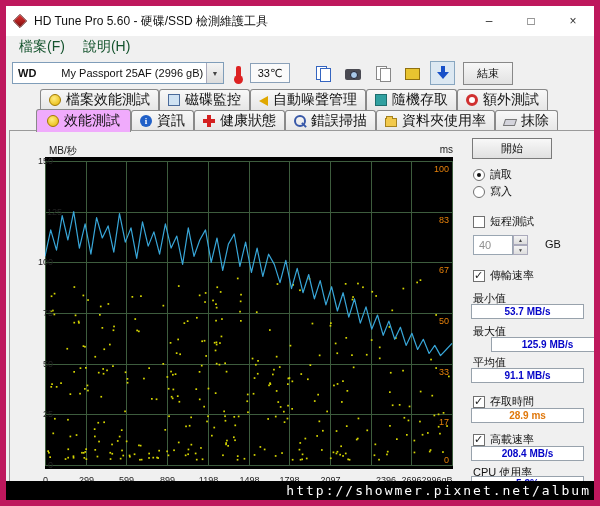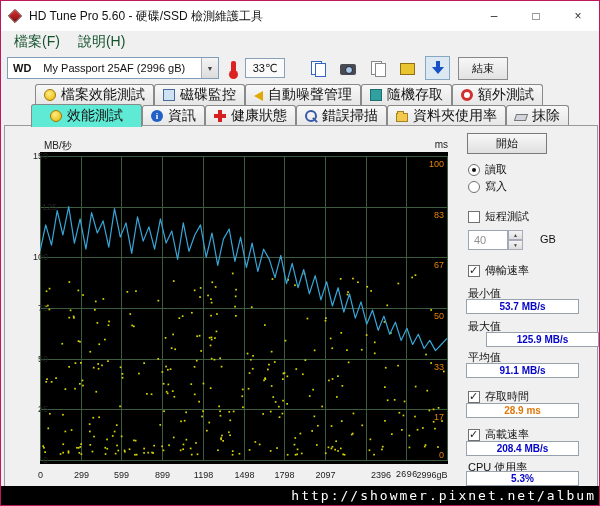--- a/index.html
+++ b/index.html
@@ -1,34 +1,34 @@
 <!DOCTYPE html>
 <html><head>
 <meta charset="utf-8">
 <style>
   *{margin:0;padding:0;box-sizing:border-box}
   body{background:#b8c4d0;font-family:"Liberation Sans","DejaVu Sans",sans-serif}
-  .window{position:relative;width:600px;height:506px;background:#f0f0f0;border:1px solid #be185d;overflow:hidden}
+  .window{position:relative;width:600px;height:506px;background:#f0f0f0;border:6px solid #be185d;overflow:hidden}
 
   
   .titlebar{position:absolute;left:0;top:0;right:0;height:30px;background:#ffffff;display:flex;align-items:center}
   .app-icon{width:12px;height:12px;margin:0 8px 0 8px;background:linear-gradient(135deg,#e03030,#7a0e0e);border:1px solid #500000;transform:rotate(45deg) scale(.85);flex:0 0 auto}
   .title{font-size:12px;color:#111;white-space:nowrap}
   .win-controls{margin-left:auto;display:flex;height:100%}
   .wc{width:42px;display:flex;align-items:center;justify-content:center;font-size:12px;color:#333;cursor:default}
 
   
   .menubar{position:absolute;top:30px;left:0;right:0;height:21px;background:#f0f0f0;display:flex;align-items:center;padding-left:4px}
   .menu-item{font-size:14px;padding:2px 9px;color:#14532d}
 
   
   .toolbar{position:absolute;top:52px;left:0;right:0;height:30px;display:flex;align-items:center;padding:0 6px}
   .combo{width:212px;height:22px;background:#fff;border:1px solid #7f9db9;display:flex;align-items:center;font-size:11px;color:#111}
   .combo .vendor{margin-left:5px;font-weight:bold}
-  .combo .model{margin-left:12px;white-space:nowrap}
+  .combo .model{margin-left:25px;white-space:nowrap}
   .combo-btn{margin-left:auto;width:17px;height:20px;background:linear-gradient(#f4f4f4,#dcdcdc);border-left:1px solid #aab;display:flex;align-items:center;justify-content:center;font-size:7px;color:#444}
   .thermo{width:5px;height:15px;background:#d22;border-radius:2px;margin-left:12px;position:relative;flex:0 0 auto}
   .thermo::after{content:"";position:absolute;left:-2px;bottom:-3px;width:9px;height:9px;background:#d22;border-radius:50%}
   .temp-box{width:40px;height:20px;border:1px solid #8aa0b8;background:#fafafa;font-size:11px;display:flex;align-items:center;justify-content:center;margin-left:9px;color:#111}
   .tbtn{width:25px;height:24px;margin-left:5px;display:flex;align-items:center;justify-content:center;position:relative;background:transparent}
   .tbtn.first{margin-left:20px}
   .tbtn.pressed{border:1px solid #88a6c0;background:#dce8f2}
   .t-ic{width:16px;height:16px;position:relative;display:inline-block}
   .t-copy::before{content:"";position:absolute;left:1px;top:1px;width:9px;height:12px;background:#fff;border:1px solid #3565c0}
   .t-copy::after{content:"";position:absolute;left:5px;top:3px;width:9px;height:12px;background:#fff;border:1px solid #3565c0}
@@ -38,21 +38,21 @@
   .t-pages::after{content:"";position:absolute;left:5px;top:3px;width:9px;height:12px;background:#fefefe;border:1px solid #888}
   .t-save{height:12px;width:15px;background:#e8c430;border:1px solid #907010;margin-top:2px}
   .t-down::before{content:"";position:absolute;left:6px;top:1px;width:4px;height:7px;background:#1850c8}
   .t-down::after{content:"";position:absolute;left:2px;top:7px;border-left:6px solid transparent;border-right:6px solid transparent;border-top:7px solid #1850c8}
   .exit-btn{margin-left:8px;width:50px;height:23px;background:linear-gradient(#f7f7f7,#e2e2e2);border:1px solid #888;font-size:11px;font-family:inherit;color:#111}
 
   
   .tab-row1{position:absolute;left:34px;top:83px;display:flex}
   .tab-row2{position:absolute;left:30px;top:104px;display:flex}
   .tab{height:21px;display:flex;align-items:center;padding:0 8px;font-size:14px;color:#111;background:linear-gradient(#f8f8f8,#e6e6e6);border:1px solid #898989;border-bottom:none;border-radius:3px 3px 0 0;white-space:nowrap}
-  .tab.active{height:23px;transform:translateY(-1px);background:#5eead4;position:relative;z-index:6;padding:0 18px}
+  .tab.active{height:23px;transform:translateY(-1px);background:#f0abfc;position:relative;z-index:6;padding:0 10px}
 
   
   .ic{display:inline-block;width:12px;height:12px;margin-right:5px;position:relative;flex:0 0 auto}
   .ic-lamp{background:radial-gradient(circle at 40% 35%,#ffec80,#e6b400);border:1px solid #a07800;border-radius:50%}
   .ic-gauge{background:#cfe2f3;border:1px solid #4a6a9a}
   .ic-speaker{width:0;height:0;border-top:5px solid transparent;border-bottom:5px solid transparent;border-right:9px solid #e0a800;margin-top:1px}
   .ic-dice{background:#30a0a0;border:1px solid #1d6e6e}
   .ic-target{border:3px solid #d03030;border-radius:50%;background:#fff}
   .ic-info{background:#2060c8;border-radius:50%}
   .ic-info::after{content:"i";display:block;color:#fff;font:bold 9px/12px "Liberation Serif",serif;text-align:center}
@@ -577,21 +577,21 @@
     <div id="x-axis">
         <span class="xtick" style="left: 13.5px; width: 44px;">0</span>
         <span class="xtick" style="left: 54.5px; width: 44px;">299</span>
         <span class="xtick" style="left: 94.5px; width: 44px;">599</span>
         <span class="xtick" style="left: 135.5px; width: 44px;">899</span>
         <span class="xtick" style="left: 176.5px; width: 44px;">1198</span>
         <span class="xtick" style="left: 217.5px; width: 44px;">1498</span>
         <span class="xtick" style="left: 257.5px; width: 44px;">1798</span>
         <span class="xtick" style="left: 298.5px; width: 44px;">2097</span>
         <span class="xtick" style="left: 354px; width: 44px;">2396</span>
-        <span class="xtick" style="left: 379.5px; width: 44px; font-family: Liberation Mono, monospace;">2696</span>
+        <span class="xtick" style="left: 379.5px; width: 44px;">2696</span>
         <span class="xtick" style="left: 390.5px; width: 52px; text-align: right;">2996gB</span>
       </div>
 
     <button class="start-btn">開始</button>
 
     <div class="ctl" style="left:463px;top:36px">
       <span class="radio sel"></span>
       <span>讀取</span>
     </div>
     <div class="ctl" style="left:463px;top:53px">

